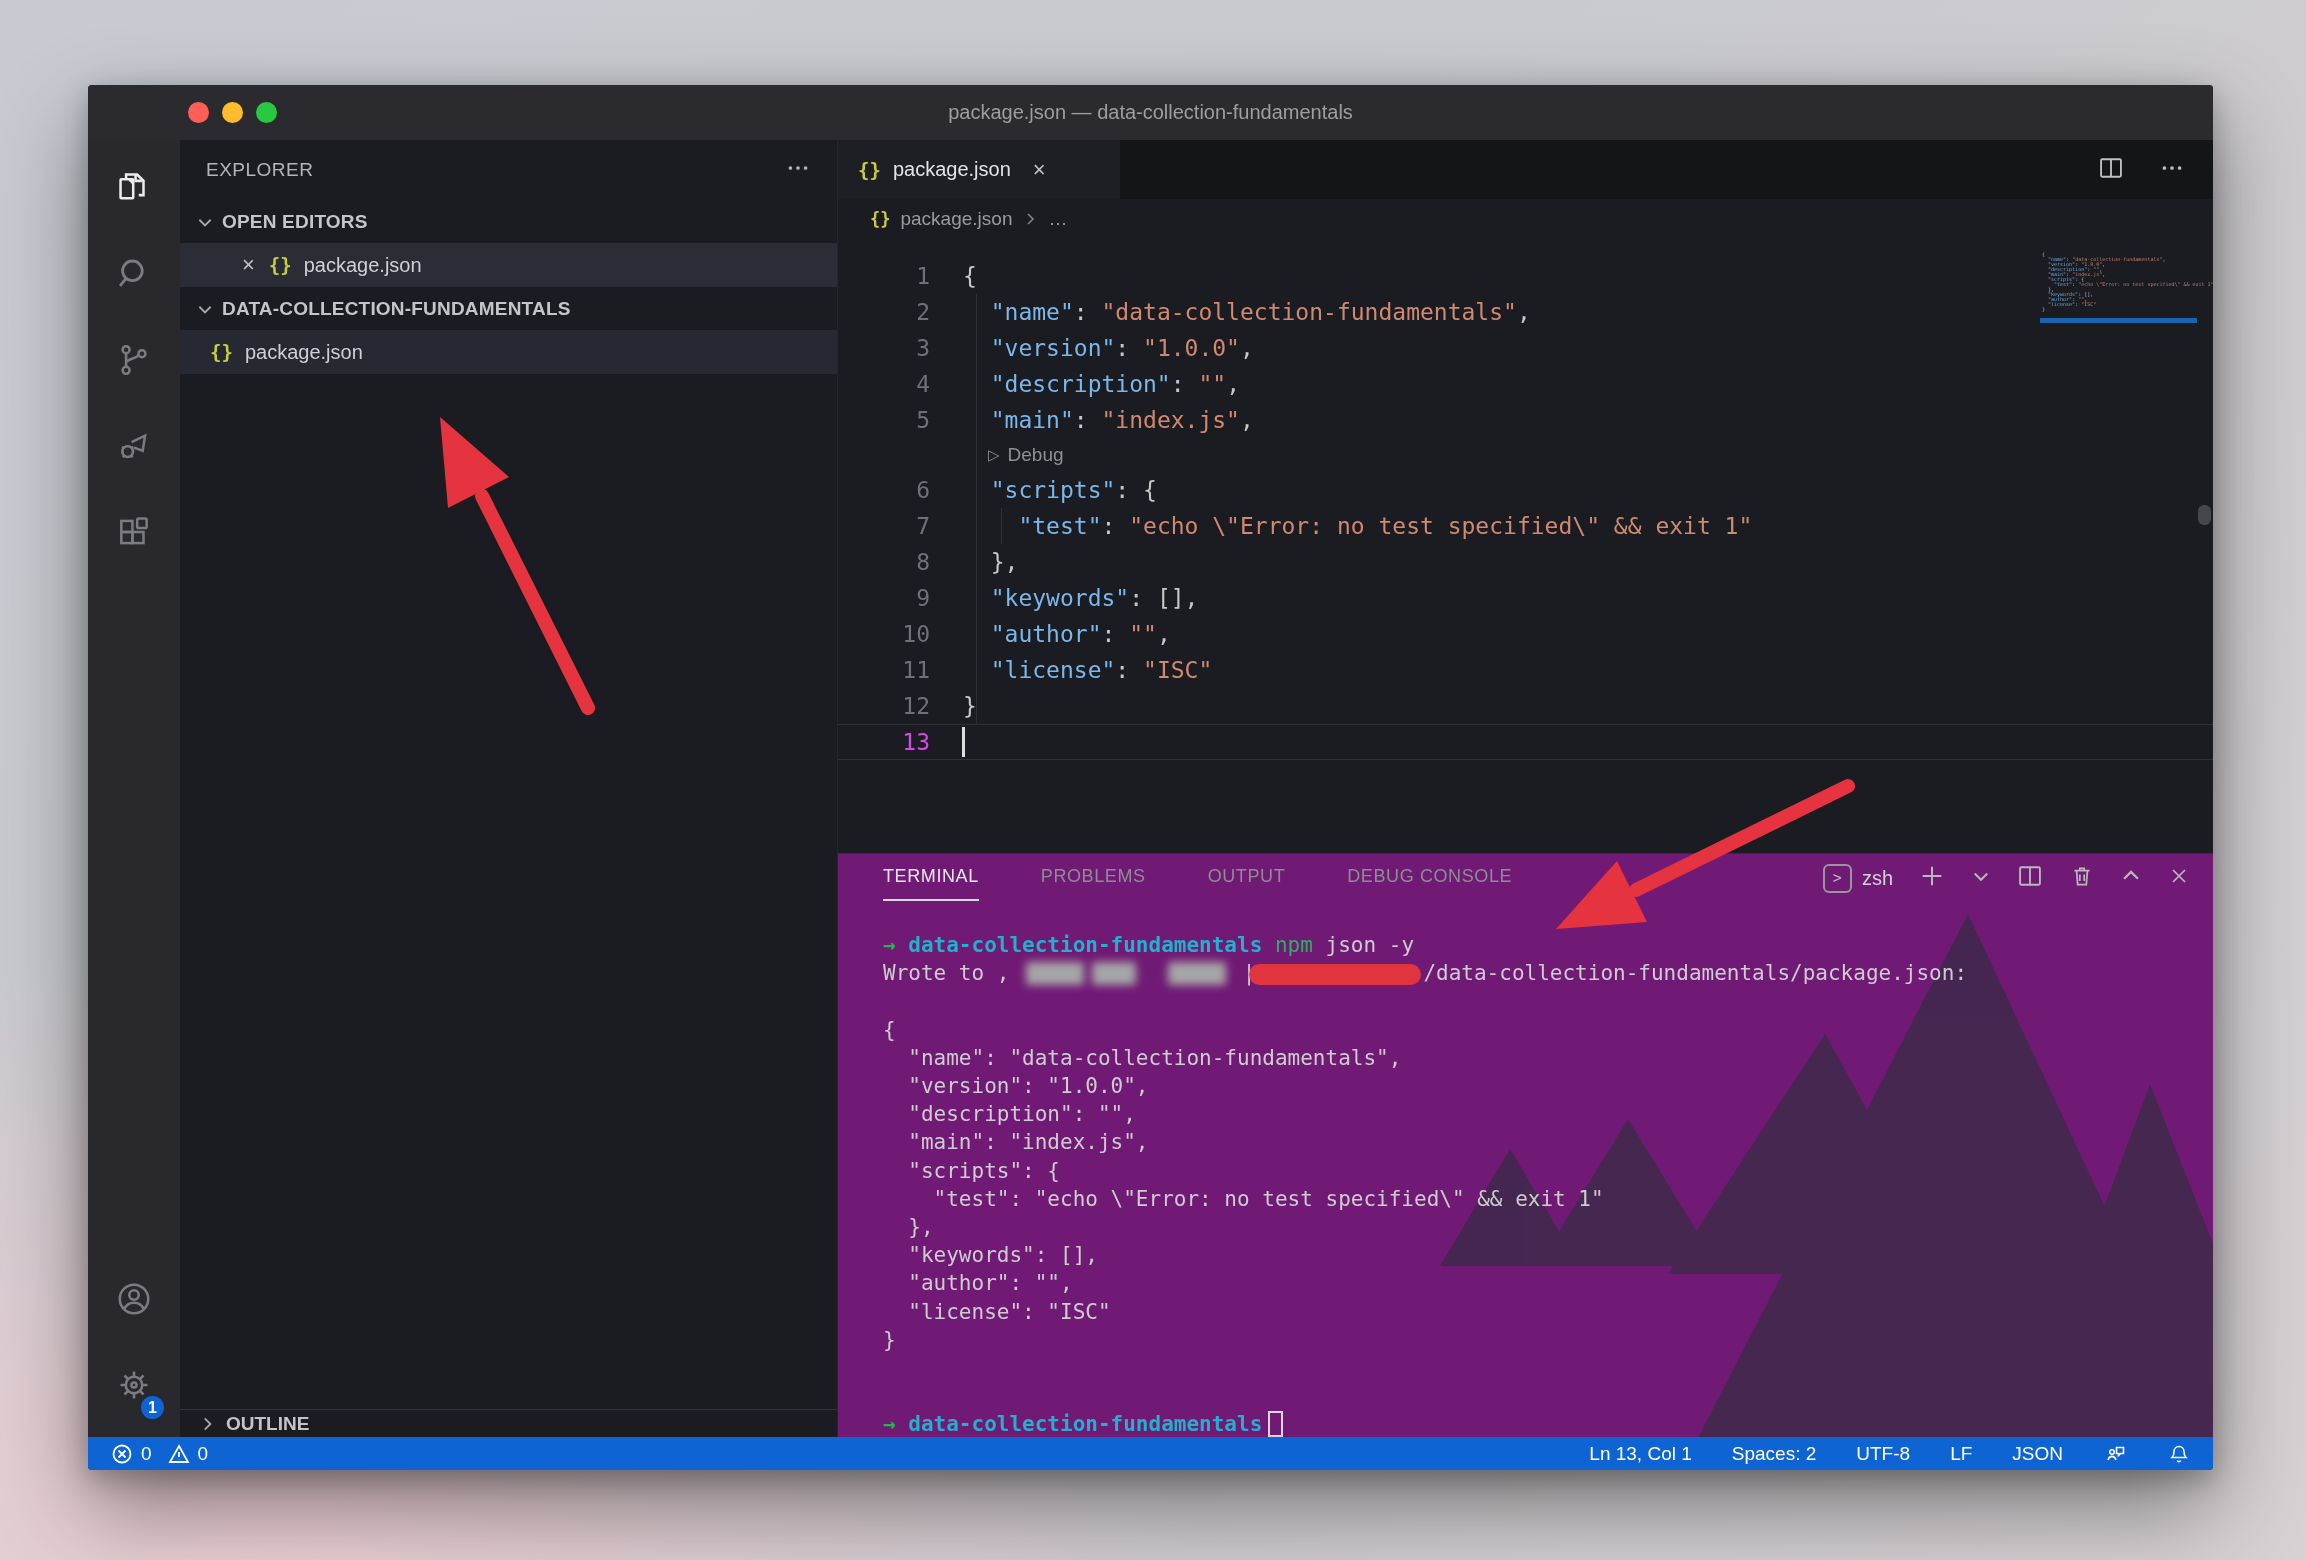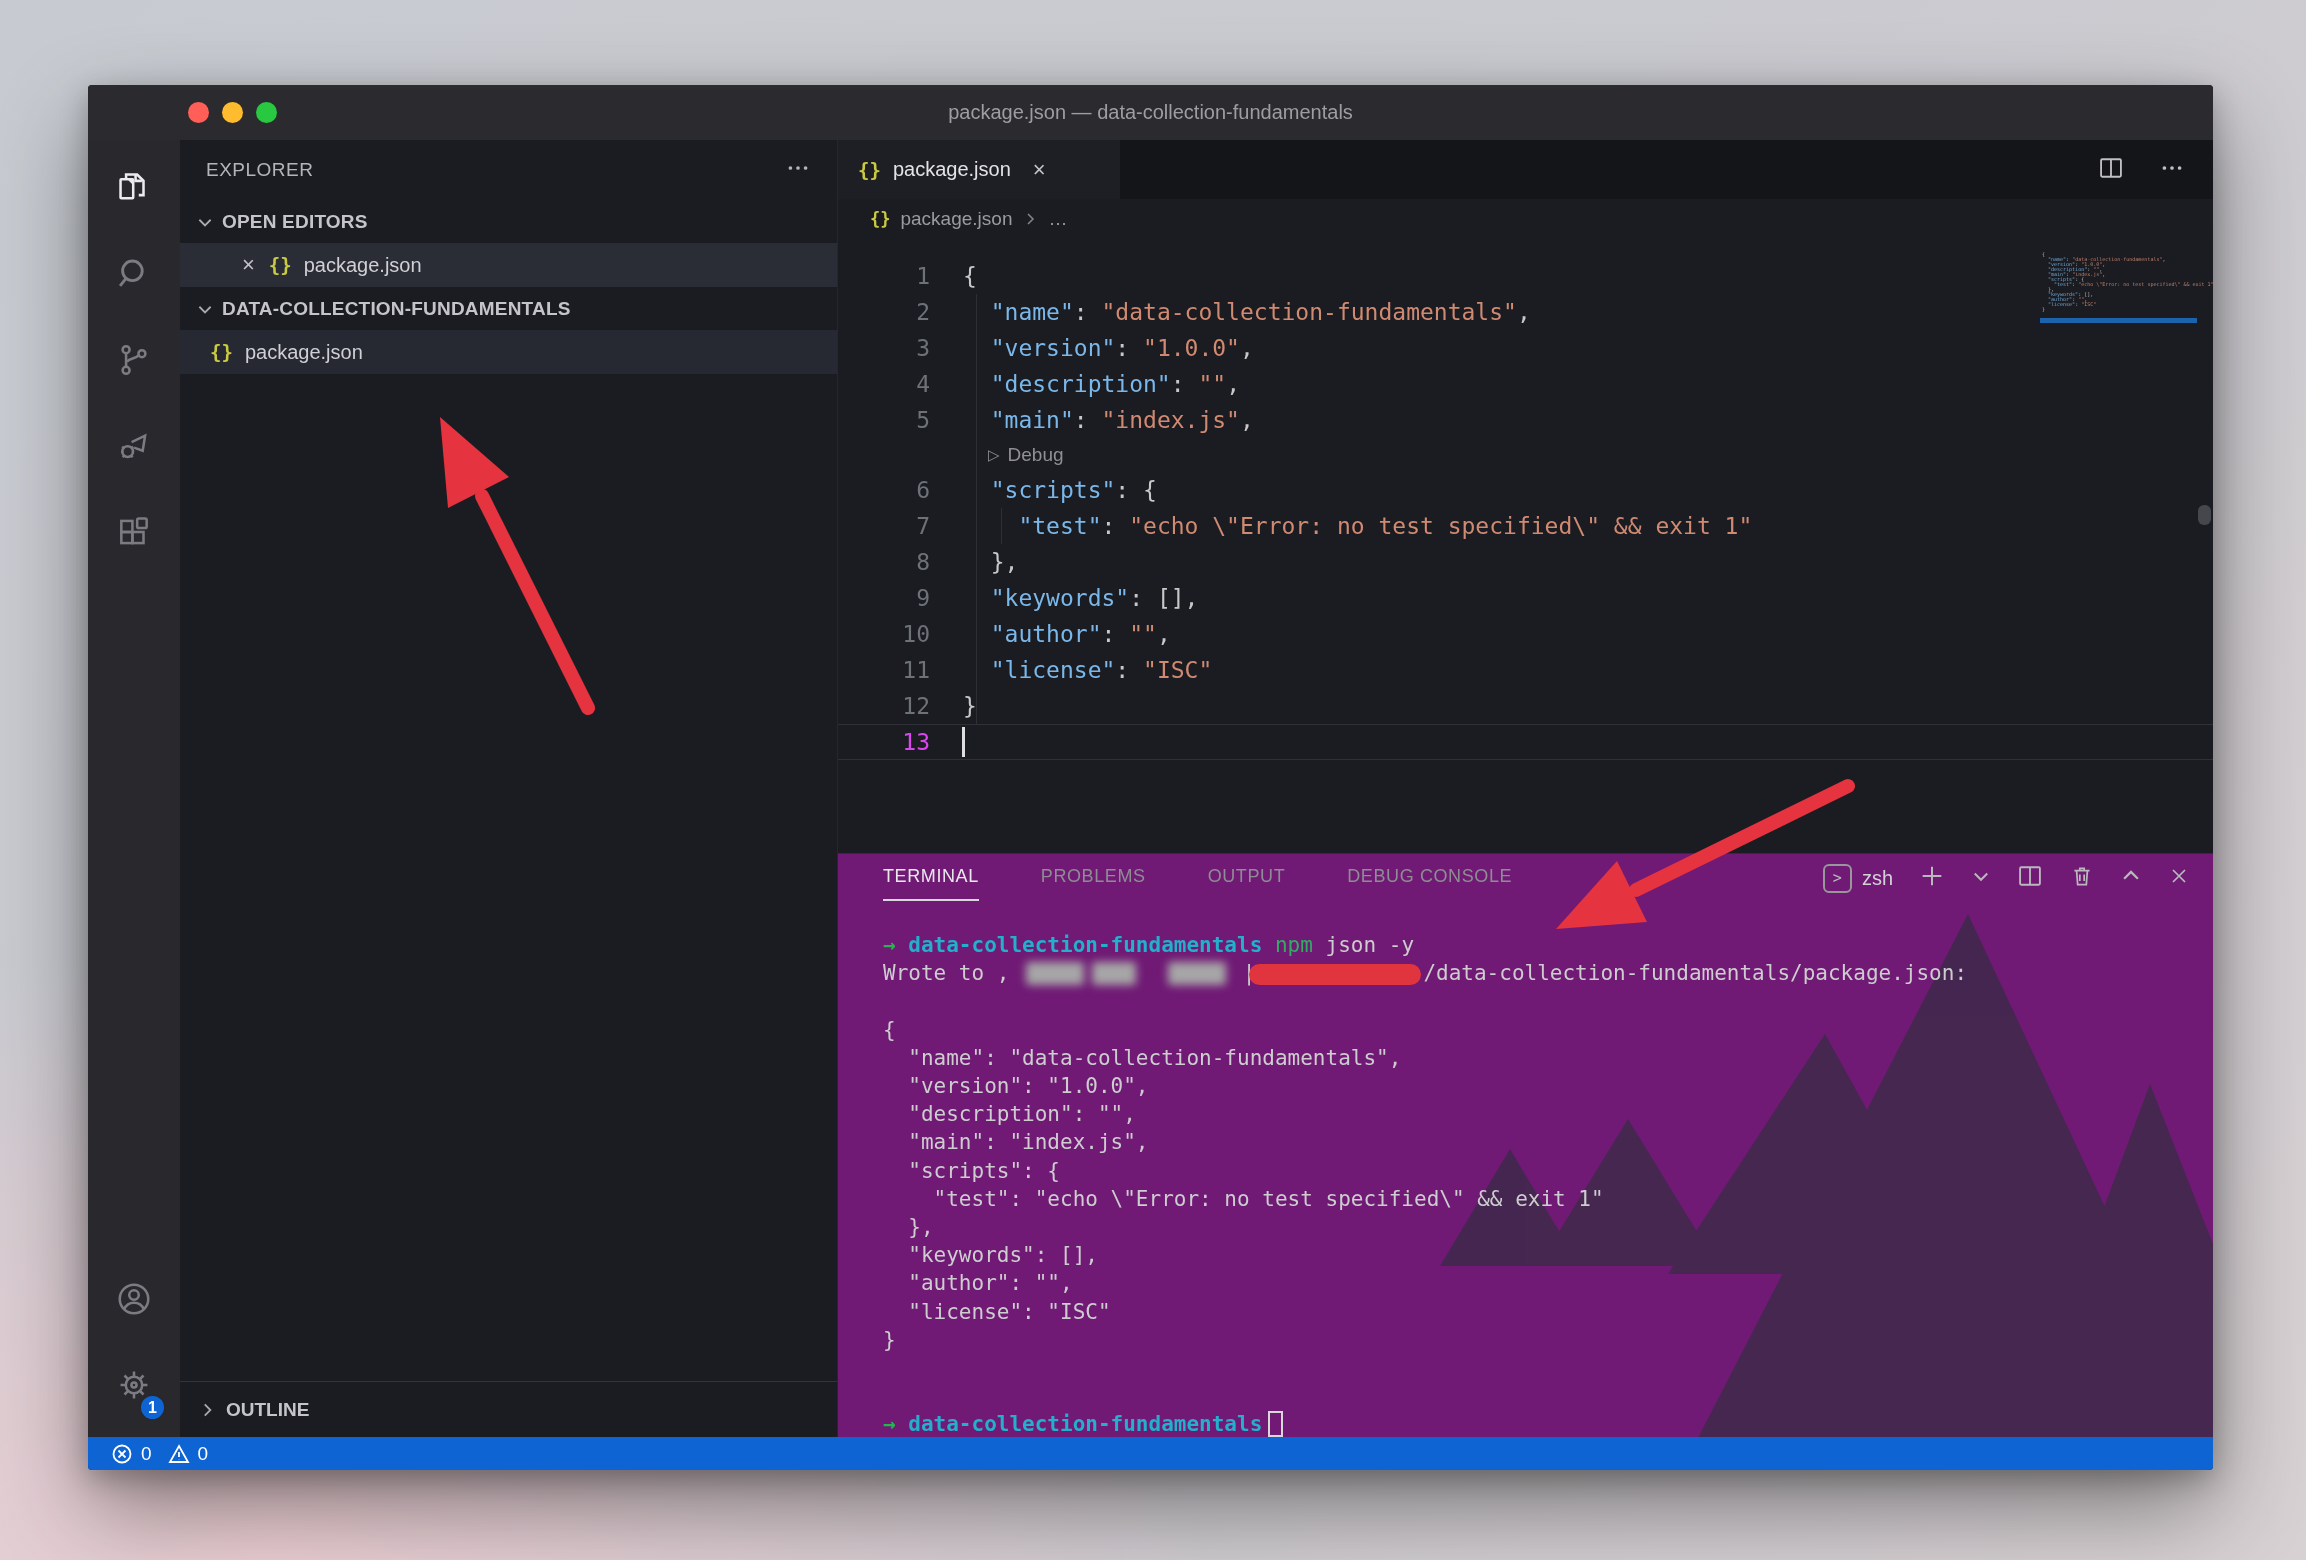--- a/index.html
+++ b/index.html
@@ -52,21 +52,21 @@
   .sb-header .more { margin-left:auto; color:#b4b4ba; }
   .section-header { height:43px; display:flex; align-items:center; padding-left:16px; color:#c4c4ca; font-size:19px; font-weight:bold; letter-spacing:.2px; }
   .section-header .chev { margin-right:8px; color:#a9a9af; display:flex; }
   .row { height:44px; display:flex; align-items:center; font-size:20px; color:#cfcfd4; }
   .row .close-x { color:#c2c2c6; margin:0 14px 0 62px; font-size:22px; }
   .row .braces { color:#cbcb41; font-family:"DejaVu Sans Mono",monospace; font-size:19px; font-weight:bold; margin-right:12px; }
   .row.openeditor { background:#2b2d36; }
   .row.treeitem { background:#262832; }
   .row.treeitem .braces { margin-left:30px; }
   .outline {
-    position:absolute; left:0; bottom:0; width:100%; height:56px; border-top:1px solid #33343a;
+    position:absolute; left:0; bottom:0; width:100%; height:28px; border-top:1px solid #33343a;
     display:flex; align-items:center; padding-left:18px; color:#c4c4ca; font-size:19px; font-weight:bold;
   }
   .outline .chev { margin-right:10px; color:#a9a9af; display:flex; }
 
   
   .editorcol { position:absolute; left:750px; top:55px; width:1375px; height:1297px; background:#1b1c21; }
   .tabbar { position:absolute; left:0; top:0; width:100%; height:59px; background:#141519; display:flex; }
   .tab {
     width:282px; height:59px; background:#1e1f25; display:flex; align-items:center; padding:0 20px;
     color:#e3e3e6; font-size:20px;
@@ -383,20 +383,40 @@
         <span>0</span>
         <span class="icon22" style="margin-left:8px;">
             <svg viewBox="0 0 24 24" fill="none" stroke="currentColor" stroke-width="1.8">
               <path d="M12 4L21 20H3z"></path>
               <path d="M12 10v5M12 17.2v.4"></path>
             </svg>
           </span>
         <span>0</span>
       </span>
     </div>
+    <div class="sb-right">
+      <span class="stat">Ln 13, Col 1</span>
+      <span class="stat">Spaces: 2</span>
+      <span class="stat">UTF-8</span>
+      <span class="stat">LF</span>
+      <span class="stat">JSON</span>
+      <span class="stat icon22">
+          <svg viewBox="0 0 24 24" fill="none" stroke="currentColor" stroke-width="1.6">
+            <circle cx="9" cy="10" r="2.2"></circle>
+            <path d="M5 18c.8-2.4 2.2-3.6 4-3.6s3.2 1.2 4 3.6"></path>
+            <path d="M13.5 5.5h7v6h-3l-2 2v-2h-2z"></path>
+          </svg>
+        </span>
+      <span class="stat icon22">
+          <svg viewBox="0 0 24 24" fill="none" stroke="currentColor" stroke-width="1.6">
+            <path d="M12 4.5c-3 0-5 2.2-5 5.2 0 3.8-1.2 5-2 5.8h14c-.8-.8-2-2-2-5.8 0-3-2-5.2-5-5.2z"></path>
+            <path d="M10.3 18.5a1.8 1.8 0 003.4 0"></path>
+          </svg>
+        </span>
+    </div>
   </div>
 </div>
 
 <svg class="annotations" width="2306" height="1560" viewBox="0 0 2306 1560">
   <g>
     <line x1="588" y1="708" x2="482" y2="496" stroke="#e5333f" stroke-width="14" stroke-linecap="round"></line>
     <polygon points="440,417 509,477 448,508" fill="#e5333f"></polygon>
   </g>
   <g>
     <line x1="1848" y1="786" x2="1636" y2="890" stroke="#e5333f" stroke-width="14" stroke-linecap="round"></line>

